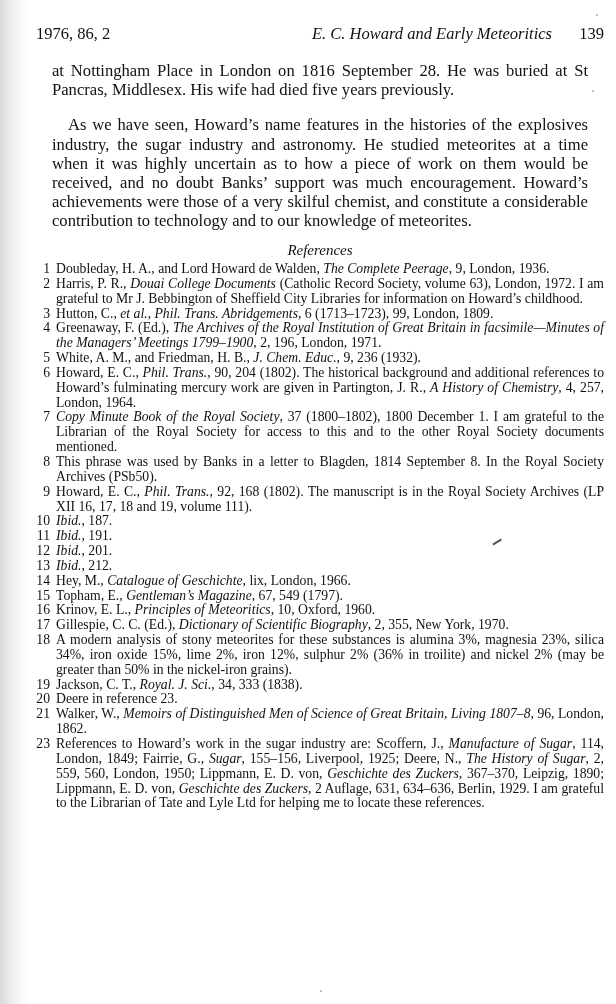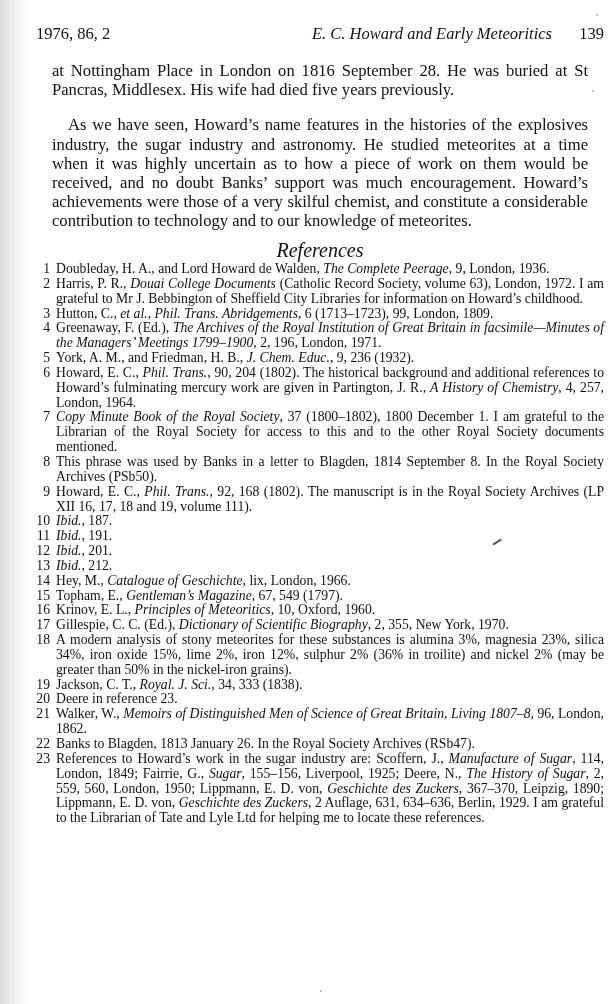--- a/index.html
+++ b/index.html
@@ -22,21 +22,21 @@
     .rh-title { position: absolute; right: 52px; top: 0; font-style: italic; }
     .rh-page { position: absolute; right: 0; top: 0; }
     .body-text {
       position: absolute; top: 45px; left: 0; width: 568px;
       font-size: 16.6px; line-height: 19.2px; text-align: justify;
     }
     .body-text p { margin: 16px; }
     .body-text p.indent { text-indent: 16px; margin-top: 4px; }
     .refs-title {
       position: absolute; top: 240px; left: 0; width: 568px;
-      text-align: center; font-style: italic; font-size: 20px; line-height: 20px;
+      text-align: center; font-style: italic; font-size: 15px; line-height: 20px;
     }
     .refs {
       position: absolute; top: 262px; left: 0; width: 568px;
       font-size: 13.7px; line-height: 14.85px;
     }
     .ref { position: relative; padding-left: 20px; text-align: justify; }
     .ref .num { position: absolute; left: 0; top: 0; width: 14px; text-align: right; }
     .ref.two .num { left: -6px; width: 20px; }
     i { font-style: italic; }
     b { font-weight: normal; }
@@ -63,38 +63,37 @@
     <p class="indent">As we have seen, Howard’s name features in the histories of the explosives industry, the sugar industry and astronomy.  He studied meteorites at a time when it was highly uncertain as to how a piece of work on them would be received, and no doubt Banks’ support was much encouragement.  Howard’s achievements were those of a very skilful chemist, and constitute a considerable contribution to technology and to our knowledge of meteorites.</p>
   </div>
 
   <div class="refs-title">References</div>
 
   <div class="refs" id="refs">
       <div class="ref"><span class="num">1</span><span><span>Doubleday, H. A., and Lord Howard de Walden, </span><i>The Complete Peerage</i><span>, </span><b>9,</b><span> London, 1936.</span></span></div>
       <div class="ref"><span class="num">2</span><span><span>Harris, P. R., </span><i>Douai College Documents</i><span> (Catholic Record Society, volume 63), London, 1972.  I am grateful to Mr J. Bebbington of Sheffield City Libraries for information on Howard’s childhood.</span></span></div>
       <div class="ref"><span class="num">3</span><span><span>Hutton, C., </span><i>et al.</i><span>, </span><i>Phil. Trans. Abridgements</i><span>, </span><b>6</b><span> (1713–1723), 99, London, 1809.</span></span></div>
       <div class="ref"><span class="num">4</span><span><span>Greenaway, F. (Ed.), </span><i>The Archives of the Royal Institution of Great Britain in facsimile—Minutes of the Managers’ Meetings 1799–1900</i><span>, </span><b>2,</b><span> 196, London, 1971.</span></span></div>
-      <div class="ref"><span class="num">5</span><span><span>York, A. M., and Friedman, H. B., </span><i>J. Chem. Educ.</i><span>, </span><b>9,</b><span> 236 (1932).</span></span></div>
+      <div class="ref"><span class="num">5</span><span><span>White, A. M., and Friedman, H. B., </span><i>J. Chem. Educ.</i><span>, </span><b>9,</b><span> 236 (1932).</span></span></div>
       <div class="ref"><span class="num">6</span><span><span>Howard, E. C., </span><i>Phil. Trans.</i><span>, </span><b>90,</b><span> 204 (1802).  The historical background and additional references to Howard’s fulminating mercury work are given in Partington, J. R., </span><i>A History of Chemistry</i><span>, </span><b>4,</b><span> 257, London, 1964.</span></span></div>
       <div class="ref"><span class="num">7</span><span><i>Copy Minute Book of the Royal Society</i><span>, </span><b>37</b><span> (1800–1802), 1800 December 1.  I am grateful to the Librarian of the Royal Society for access to this and to the other Royal Society documents mentioned.</span></span></div>
       <div class="ref"><span class="num">8</span><span><span>This phrase was used by Banks in a letter to Blagden, 1814 September 8.  In the Royal Society Archives (PSb50).</span></span></div>
       <div class="ref"><span class="num">9</span><span><span>Howard, E. C., </span><i>Phil. Trans.</i><span>, </span><b>92,</b><span> 168 (1802).  The manuscript is in the Royal Society Archives (LP XII 16, 17, 18 and 19, volume 111).</span></span></div>
       <div class="ref two"><span class="num">10</span><span><i>Ibid.</i><span>, 187.</span></span></div>
       <div class="ref two"><span class="num">11</span><span><i>Ibid.</i><span>, 191.</span></span></div>
       <div class="ref two"><span class="num">12</span><span><i>Ibid.</i><span>, 201.</span></span></div>
       <div class="ref two"><span class="num">13</span><span><i>Ibid.</i><span>, 212.</span></span></div>
       <div class="ref two"><span class="num">14</span><span><span>Hey, M., </span><i>Catalogue of Geschichte</i><span>, lix, London, 1966.</span></span></div>
       <div class="ref two"><span class="num">15</span><span><span>Topham, E., </span><i>Gentleman’s Magazine</i><span>, </span><b>67,</b><span> 549 (1797).</span></span></div>
       <div class="ref two"><span class="num">16</span><span><span>Krinov, E. L., </span><i>Principles of Meteoritics</i><span>, 10, Oxford, 1960.</span></span></div>
       <div class="ref two"><span class="num">17</span><span><span>Gillespie, C. C. (Ed.), </span><i>Dictionary of Scientific Biography</i><span>, </span><b>2,</b><span> 355, New York, 1970.</span></span></div>
       <div class="ref two"><span class="num">18</span><span><span>A modern analysis of stony meteorites for these substances is alumina 3%, magnesia 23%, silica 34%, iron oxide 15%, lime 2%, iron 12%, sulphur 2% (36% in troilite) and nickel 2% (may be greater than 50% in the nickel-iron grains).</span></span></div>
       <div class="ref two"><span class="num">19</span><span><span>Jackson, C. T., </span><i>Royal. J. Sci.</i><span>, </span><b>34,</b><span> 333 (1838).</span></span></div>
       <div class="ref two"><span class="num">20</span><span><span>Deere in reference 23.</span></span></div>
       <div class="ref two"><span class="num">21</span><span><span>Walker, W., </span><i>Memoirs of Distinguished Men of Science of Great Britain, Living 1807–8</i><span>, 96, London, 1862.</span></span></div>
-      <div class="ref two"><span class="num">22</span><span><span>Banks to Blagden, 1813 January 26.  In the Royal Society Archives (RSb47).</span></span></div>
       <div class="ref two"><span class="num">23</span><span><span>References to Howard’s work in the sugar industry are: Scoffern, J., </span><i>Manufacture of Sugar</i><span>, 114, London, 1849; Fairrie, G., </span><i>Sugar</i><span>, 155–156, Liverpool, 1925; Deere, N., </span><i>The History of Sugar</i><span>, </span><b>2,</b><span> 559, 560, London, 1950; Lippmann, E. D. von, </span><i>Geschichte des Zuckers</i><span>, 367–370, Leipzig, 1890; Lippmann, E. D. von, </span><i>Geschichte des Zuckers</i><span>, 2 Auflage, 631, 634–636, Berlin, 1929.  I am grateful to the Librarian of Tate and Lyle Ltd for helping me to locate these references.</span></span></div>
     </div>
 </div>
 
 <div class="stray-mark"></div>
 <div class="speck" style="left:592px;top:90px"></div>
 <div class="speck" style="left:596px;top:14px"></div>
 <div class="speck" style="left:320px;top:990px"></div>
 
 </body></html>

